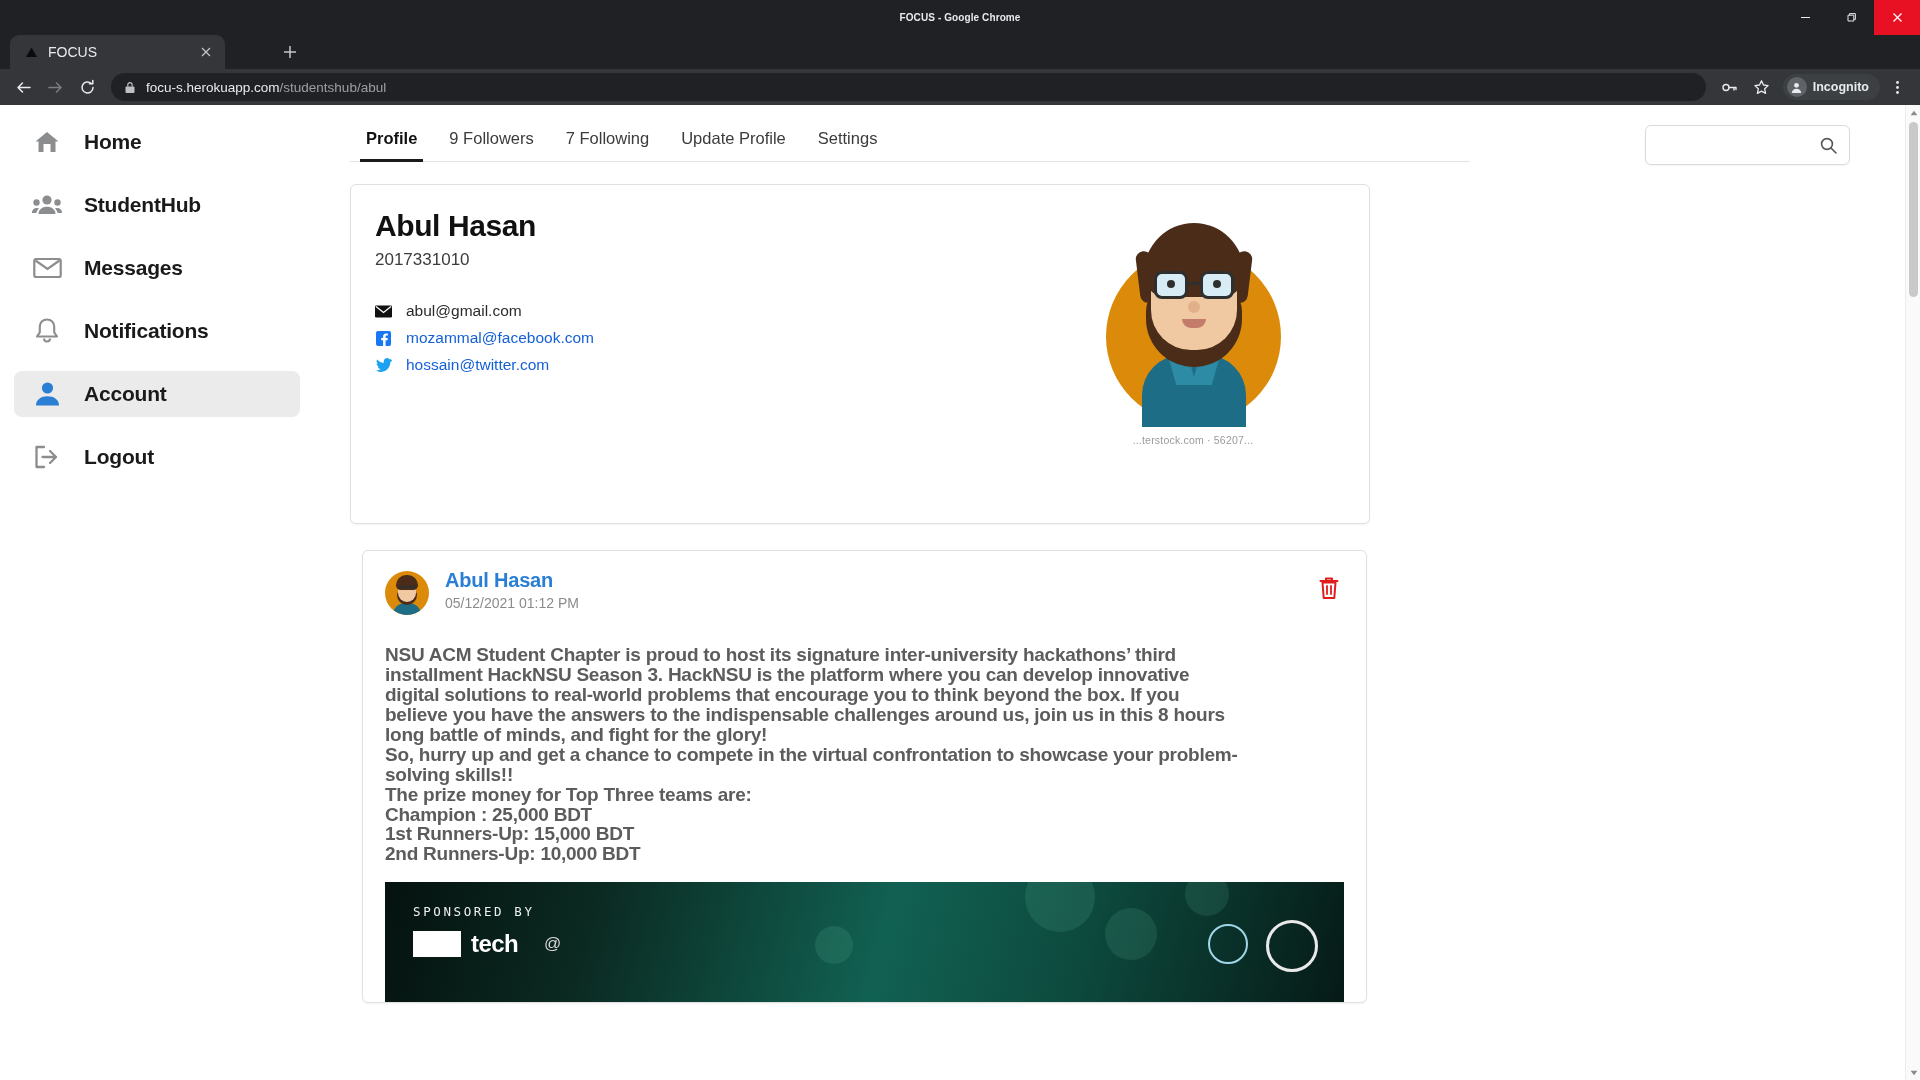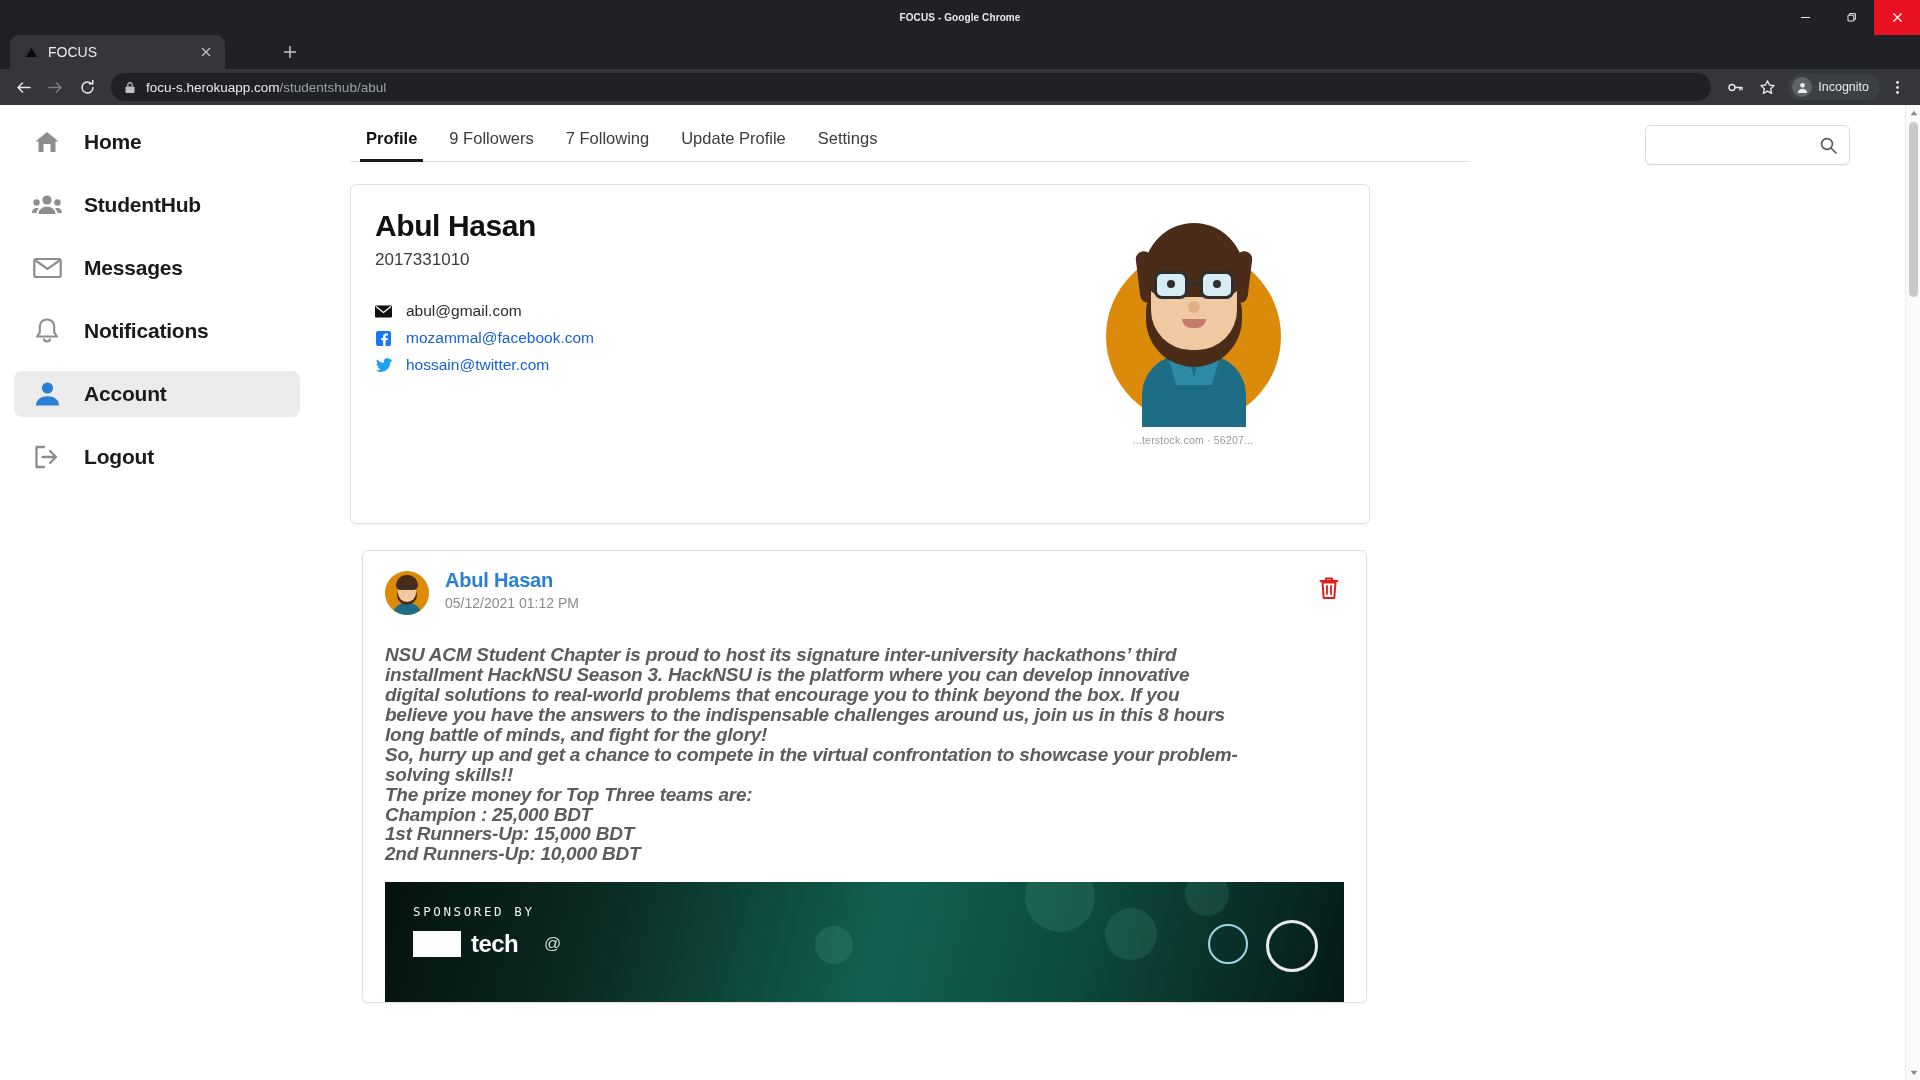--- a/index.html
+++ b/index.html
@@ -40,21 +40,21 @@
   .omnibox {
     flex: 1; height: 28px; background: #202124; border-radius: 14px;
     display: flex; align-items: center; padding: 0 10px 0 13px; margin: 0 7px; gap: 10px; min-width: 0;
   }
   .lock-icon { color: #bdc1c6; display: flex; align-items: center; }
   .omnibox-url { font-size: 13.5px; color: #9aa0a6; white-space: nowrap; overflow: hidden; text-overflow: ellipsis; flex: 1; }
   .omnibox-url .u-host { color: #e8eaed; }
   .tb-right { display: flex; align-items: center; gap: 2px; }
   .incognito-pill {
     display: flex; align-items: center; gap: 6px; background: #3c4043;
-    border-radius: 14px; height: 26px; padding: 0 11px 0 4px; margin-left: 4px;
+    border-radius: 14px; height: 26px; padding: 0 11px 0 4px; margin-left: 4px; font-weight: bold;
   }
   .incognito-av { width: 20px; height: 20px; border-radius: 50%; background: #5f6368; display: flex; align-items: center; justify-content: center; }
   .incognito-label { color: #e8eaed; font-size: 12.5px; }
 
   
   .viewport { flex: 1; background: #ffffff; display: flex; position: relative; overflow: hidden; }
 
   
   .sidebar { width: 320px; flex: none; padding: 14px 20px 0 14px; }
   .nav-item {
@@ -127,21 +127,21 @@
   .pa-face { position: absolute; left: 13px; top: 10px; width: 18px; height: 21px; background: #f0c9a2; border-radius: 9px; }
   .pa-beard { position: absolute; left: 12px; top: 19px; width: 20px; height: 15px; background: #4a2c18; border-radius: 5px 5px 10px 10px; }
   .pa-gl { position: absolute; left: 13px; top: 15px; width: 18px; height: 6px; border-top: 2px solid #2f2f2f; }
   .pa-body { position: absolute; left: 8px; top: 32px; width: 28px; height: 16px; background: #1d6d86; border-radius: 12px 12px 0 0; }
   .post-meta { flex: 1; min-width: 0; }
   .post-author { font-size: 20px; font-weight: bold; color: #2a7fd4; letter-spacing: -.2px; }
   .post-date { font-size: 14px; color: #8b8b8b; margin-top: 3px; }
   .post-delete { width: 30px; height: 30px; display: flex; align-items: center; justify-content: center; color: #e11c1c; flex: none; margin-top: 4px; }
 
   .post-body { margin-top: 30px; font-size: 19px; line-height: 1.05; color: #5c5c5c; font-weight: bold; letter-spacing: -.25px; }
-  .post-body p { margin: 0; font-style: italic; }
+  .post-body p { margin: 0; }
   .post-banner { margin-top: 18px; height: 120px; width: 100%; position: relative; overflow: hidden;
     background: linear-gradient(105deg, #05120f 0%, #0b2a22 22%, #116152 52%, #0d4a3e 72%, #061a16 100%); }
   .banner-glow { position: absolute; border-radius: 50%; background: rgba(120,220,190,.12); }
   .banner-sponsored { position: absolute; left: 28px; top: 22px; color: #f0f0f0; font-size: 12.5px; letter-spacing: 2.6px; font-family: "DejaVu Sans Mono", monospace; }
   .banner-logo { position: absolute; left: 28px; top: 48px; display: flex; align-items: center; gap: 10px; }
   .bl-box { width: 48px; height: 26px; background: #fff; }
   .bl-text { color: #fff; font-size: 24px; font-weight: bold; letter-spacing: -.6px; }
   .bl-at { color: #d8d8d8; font-size: 17px; margin-left: 16px; }
   .banner-badge { position: absolute; right: 96px; top: 42px; width: 40px; height: 40px; border-radius: 50%; border: 2px solid #9fd6e8; }
   .banner-seal { position: absolute; right: 26px; top: 38px; width: 52px; height: 52px; border-radius: 50%; border: 3px solid #e9e9e9; }

